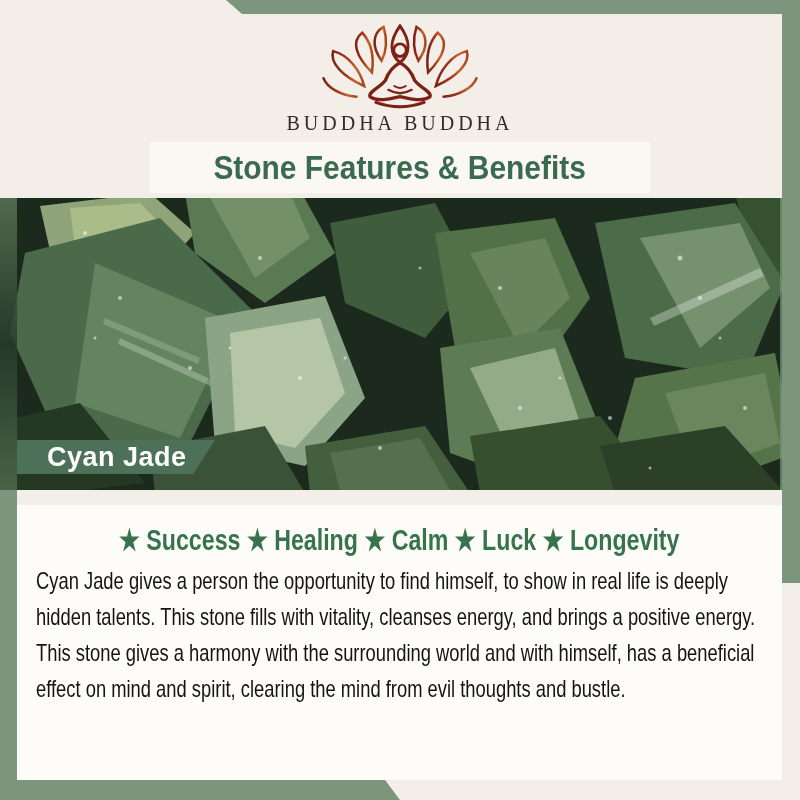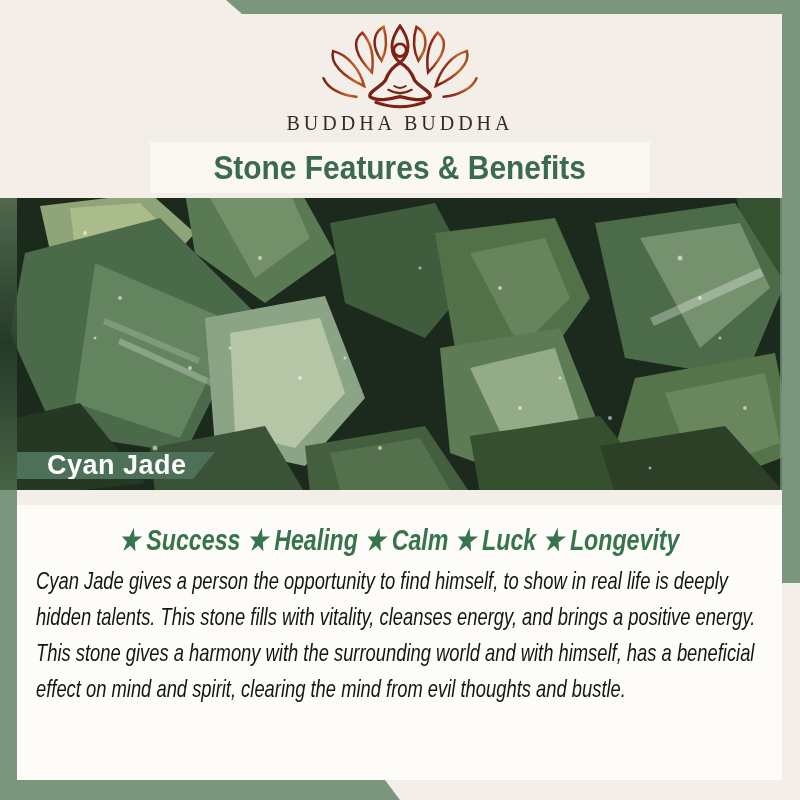--- a/index.html
+++ b/index.html
@@ -29,34 +29,33 @@
   }
   #page-title{
     font-size:34px;font-weight:bold;color:#3a6b4e;white-space:nowrap;
     transform:scaleX(.88);transform-origin:center;
   }
   
   #photo{position:absolute;top:198px;left:0;width:800px;height:292px;}
   #photo svg{display:block;width:800px;height:292px;}
   
   #stone-badge{
-    position:absolute;top:452px;left:17px;width:198px;height:27px;
+    position:absolute;top:440px;left:17px;width:198px;height:34px;
     background:#4d7158;
     clip-path:polygon(0 0,100% 0,calc(100% - 22px) 100%,0 100%);
     display:flex;align-items:center;
   }
   #stone-badge .label{
     padding-left:30px;color:#fdfdfc;font-size:27px;font-weight:bold;
     letter-spacing:.5px;
   }
   
   #content-panel{
     position:absolute;top:505px;left:17px;width:765px;height:275px;
     background:#fdfcf9;
-    font-style:italic;
   }
   #benefits-line{
     position:absolute;top:18px;left:0;width:100%;text-align:center;
     font-size:29px;font-weight:bold;color:#37744e;white-space:nowrap;
   }
   #benefits-line span{display:inline-block;transform:scaleX(.8);transform-origin:center;}
   #description-text{
     position:absolute;top:58px;left:19px;width:955px;
     transform:scaleX(.765);transform-origin:left top;
     font-size:24px;line-height:36px;color:#141414;

